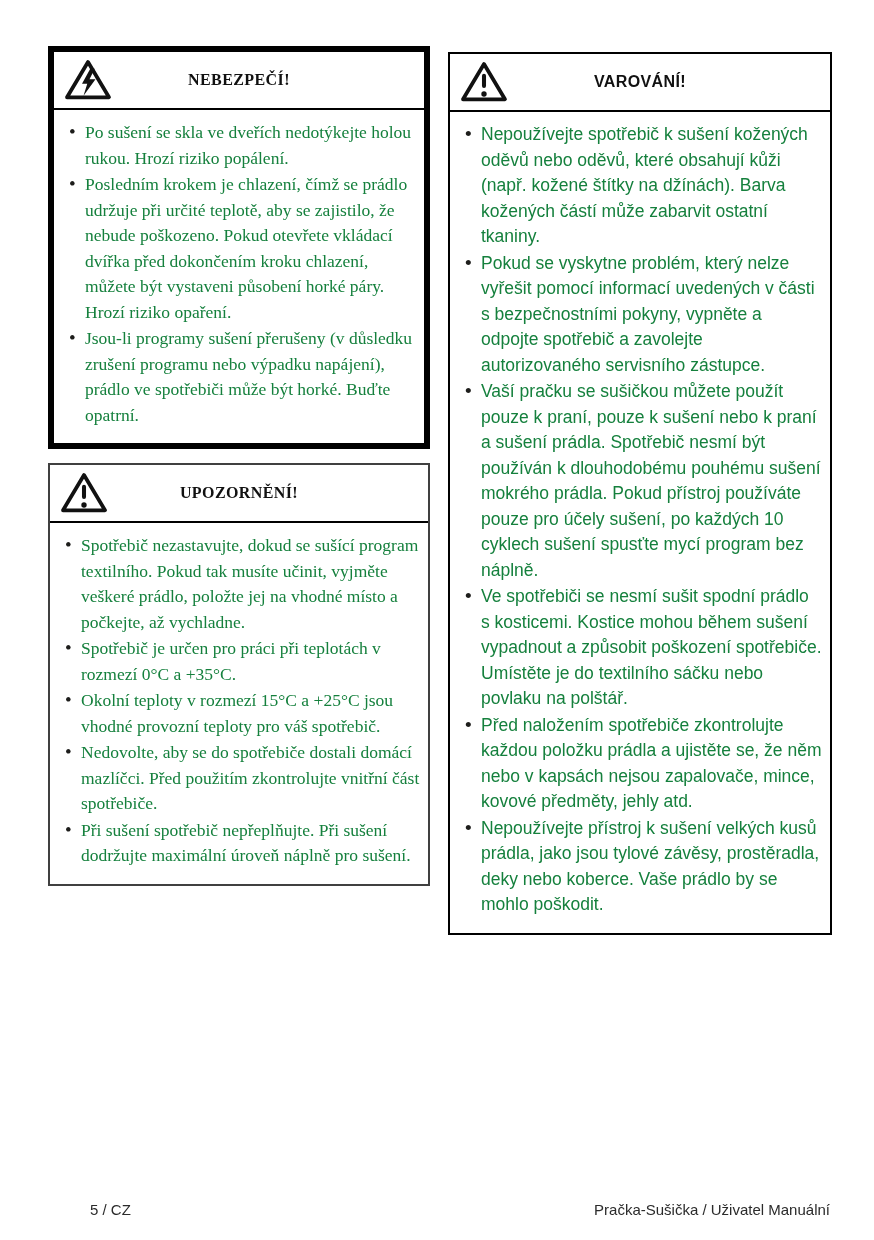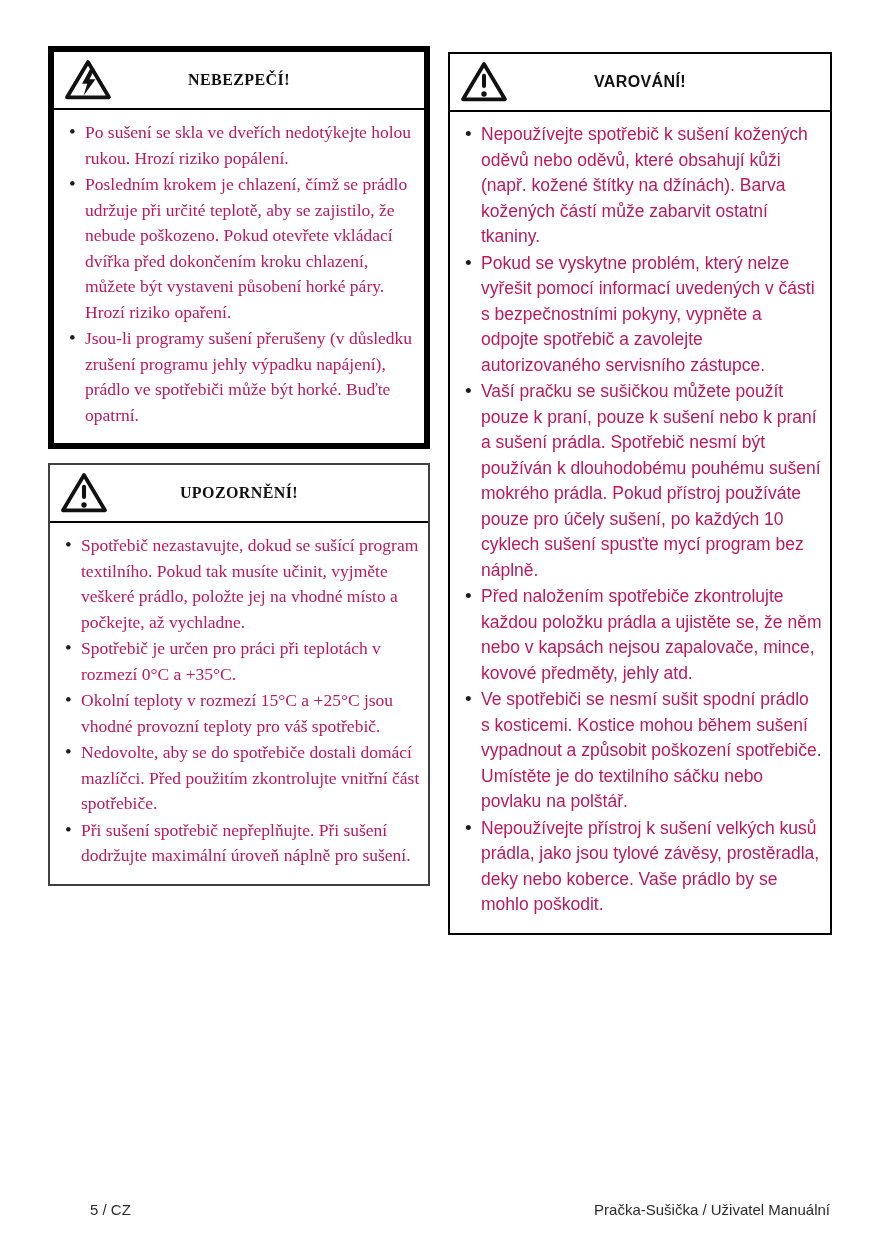--- a/index.html
+++ b/index.html
@@ -61,21 +61,21 @@
   .box-body {
     list-style: none;
     margin: 0;
     padding: 10px 8px 14px 14px;
   }
   .box-body li {
     position: relative;
     padding-left: 17px;
     font-size: 17.5px;
     line-height: 25.5px;
-    color: #be185d;
+    color: #15803d;
     margin-bottom: 1px;
   }
   .box-body li::before {
     content: "\2022";
     position: absolute;
     left: 1px;
     top: -1px;
     font-size: 19px;
     color: #1d1d1b;
   }
@@ -106,21 +106,21 @@
           <svg viewBox="0 0 64 56" width="48" height="42" aria-hidden="true">
             <path d="M32 4 L60 51 L4 51 Z" fill="#ffffff" stroke="#111111" stroke-width="5" stroke-linejoin="round"></path>
             <path d="M35 13 L24 33 L31 33 L26 49 L42 27 L34 27 L41 13 Z" fill="#111111"></path>
           </svg>
         </span>
         <h2 class="box-title">NEBEZPEČÍ!</h2>
       </div>
       <ul class="box-body">
         <li>Po sušení se skla ve dveřích nedotýkejte holou rukou. Hrozí riziko popálení.</li>
         <li>Posledním krokem je chlazení, čímž se prádlo udržuje při určité teplotě, aby se zajistilo, že nebude poškozeno. Pokud otevřete vkládací dvířka před dokončením kroku chlazení, můžete být vystaveni působení horké páry. Hrozí riziko opaření.</li>
-        <li>Jsou-li programy sušení přerušeny (v důsledku zrušení programu jehly výpadku napájení), prádlo ve spotřebiči může být horké. Buďte opatrní.</li>
+        <li>Jsou-li programy sušení přerušeny (v důsledku zrušení programu nebo výpadku napájení), prádlo ve spotřebiči může být horké. Buďte opatrní.</li>
       </ul>
     </section>
 
     <section class="box box-caution">
       <div class="box-header">
         <span class="icon">
           <svg viewBox="0 0 64 56" width="48" height="42" aria-hidden="true">
             <path d="M32 4 L60 51 L4 51 Z" fill="#ffffff" stroke="#111111" stroke-width="5" stroke-linejoin="round"></path>
             <rect x="29.3" y="17" width="5.4" height="19" rx="2.7" fill="#111111"></rect>
             <circle cx="32" cy="44" r="3.6" fill="#111111"></circle>
@@ -149,22 +149,22 @@
             <rect x="29.3" y="17" width="5.4" height="19" rx="2.7" fill="#111111"></rect>
             <circle cx="32" cy="44" r="3.6" fill="#111111"></circle>
           </svg>
         </span>
         <h2 class="box-title">VAROVÁNÍ!</h2>
       </div>
       <ul class="box-body">
         <li>Nepoužívejte spotřebič k sušení kožených oděvů nebo oděvů, které obsahují kůži (např. kožené štítky na džínách). Barva kožených částí může zabarvit ostatní tkaniny.</li>
         <li>Pokud se vyskytne problém, který nelze vyřešit pomocí informací uvedených v části s bezpečnostními pokyny, vypněte a odpojte spotřebič a zavolejte autorizovaného servisního zástupce.</li>
         <li>Vaší pračku se sušičkou můžete použít pouze k praní, pouze k sušení nebo k praní a sušení prádla. Spotřebič nesmí být používán k dlouhodobému pouhému sušení mokrého prádla. Pokud přístroj používáte pouze pro účely sušení, po každých 10 cyklech sušení spusťte mycí program bez náplně.</li>
+        <li>Ve spotřebiči se nesmí sušit spodní prádlo s kosticemi. Kostice mohou během sušení vypadnout a způsobit poškození spotřebiče. Umístěte je do textilního sáčku nebo povlaku na polštář.</li>
         <li>Před naložením spotřebiče zkontrolujte každou položku prádla a ujistěte se, že něm nebo v kapsách nejsou zapalovače, mince, kovové předměty, jehly atd.</li>
-        <li>Ve spotřebiči se nesmí sušit spodní prádlo s kosticemi. Kostice mohou během sušení vypadnout a způsobit poškození spotřebiče. Umístěte je do textilního sáčku nebo povlaku na polštář.</li>
         <li>Nepoužívejte přístroj k sušení velkých kusů prádla, jako jsou tylové závěsy, prostěradla, deky nebo koberce. Vaše prádlo by se mohlo poškodit.</li>
       </ul>
     </section>
 
   </div>
 
   <footer class="page-footer">
     <span>5 / CZ</span>
     <span>Pračka-Sušička / Uživatel Manuální</span>
   </footer>

